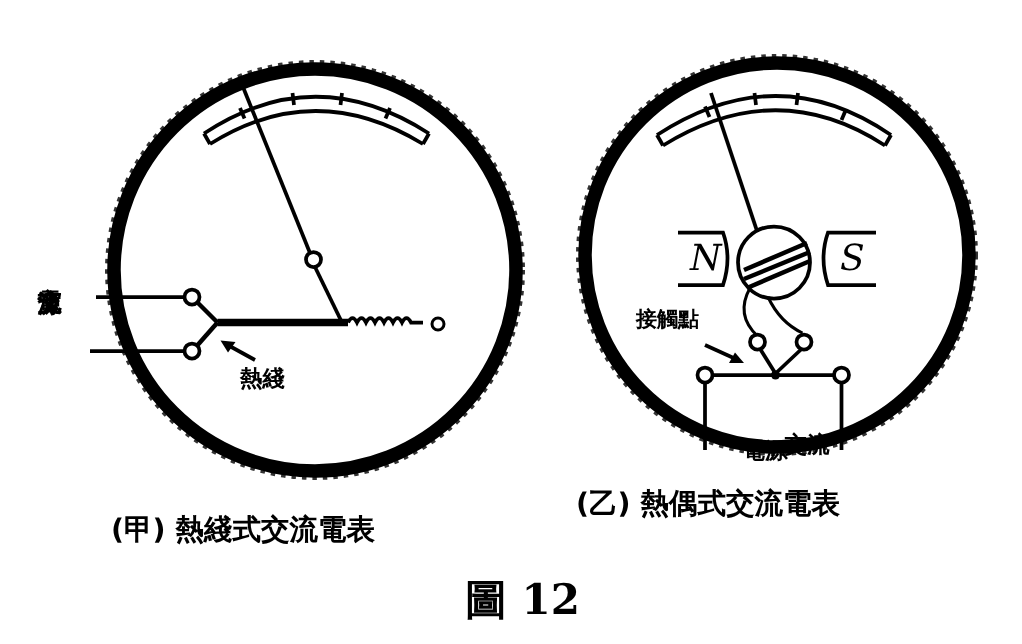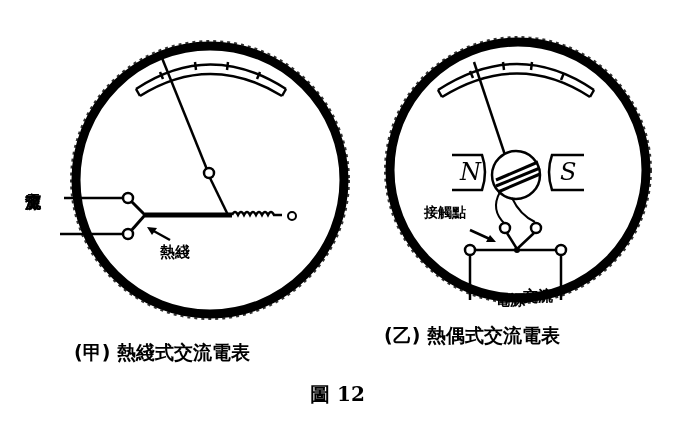--- a/index.html
+++ b/index.html
@@ -2,21 +2,21 @@
 <html><head>
 <meta charset="utf-8">
 <style>
   html, body { margin: 0; padding: 0; background: #ffffff; }
   body { width: 681px; height: 429px; position: relative; overflow: hidden;
          font-family: "DejaVu Sans", sans-serif; color: #000; }
   svg#fig { position: absolute; left: 0; top: 0; }
   .lbl { position: absolute; font-weight: bold; color: #000; white-space: nowrap; }
   .vert { writing-mode: vertical-rl; letter-spacing: 1px; }
   .caption { font-size: 19px; text-align: right; }
-  .fig-title { font-size: 20px; font-family: "DejaVu Serif", serif; }
+  .fig-title { font-size: 28px; font-family: "DejaVu Serif", serif; }
   .small { font-size: 15px; }
   .pole { font-family: "DejaVu Serif", serif; font-style: italic; font-weight: normal; font-size: 24px; }
 </style>
 </head>
 <body>
 
 <svg id="fig" width="681" height="429" viewBox="0 0 681 429" xmlns="http://www.w3.org/2000/svg">
 
   <g>
     <circle cx="210" cy="180" r="134" fill="#fff" stroke="#000" stroke-width="9"></circle>

